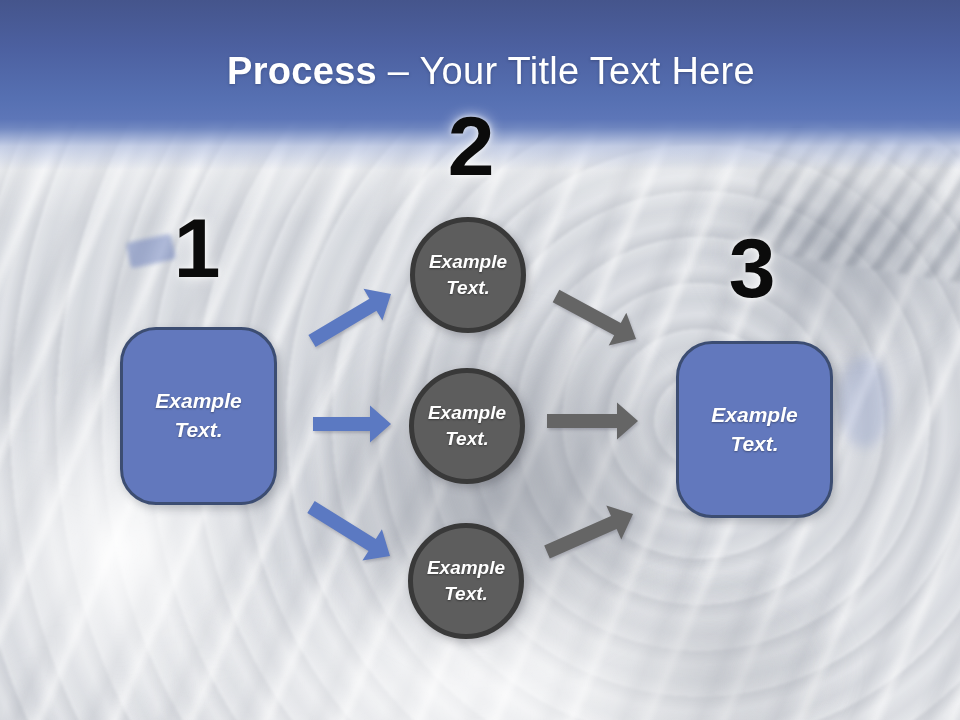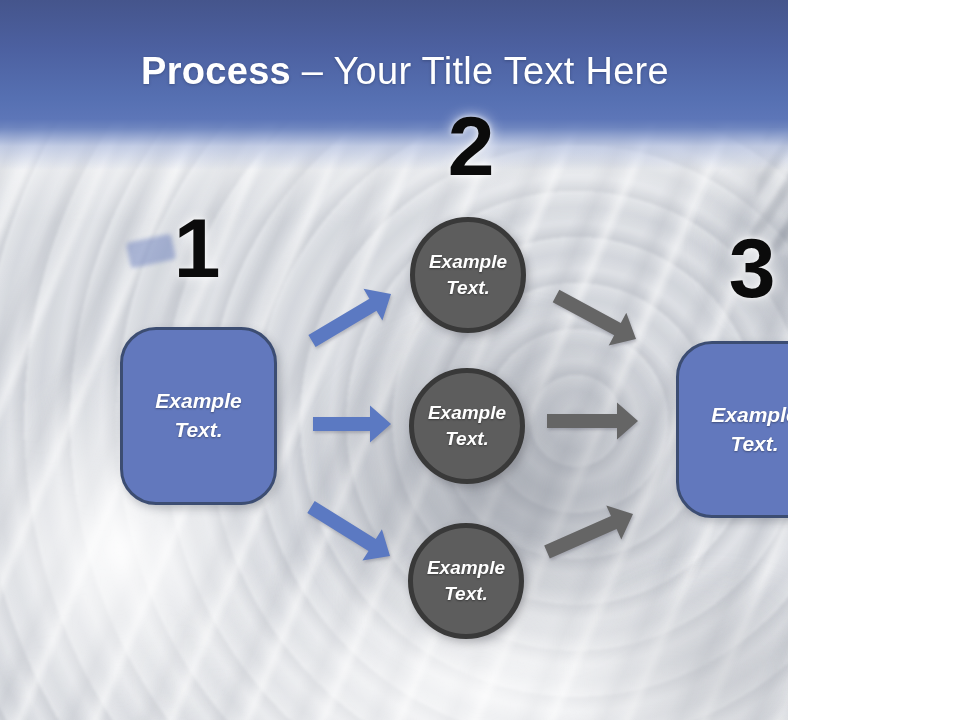--- a/index.html
+++ b/index.html
@@ -1,18 +1,18 @@
 <!DOCTYPE html>
 <html><head>
 <meta charset="utf-8">
 <style>
   * { margin: 0; padding: 0; box-sizing: border-box; }
   html, body { width: 960px; height: 720px; overflow: hidden; background: #ffffff;
                font-family: "Liberation Sans", sans-serif; }
-  .slide { position: relative; width: 788px; height: 720px; overflow: hidden; background: #e4e6ea; }
+  .slide { position: relative; width: 960px; height: 720px; overflow: hidden; background: #e4e6ea; }
 
   
   .bg { position: absolute; inset: 0; z-index: 0;
         background: linear-gradient(168deg, #eceef1 0%, #dadde2 30%, #d2d5db 60%, #e1e3e7 100%); }
   .bg-texture { position: absolute; inset: -20px; filter: blur(1.5px); opacity: .9;
         background-image:
           repeating-linear-gradient(293deg,
              rgba(255,255,255,0) 0px, rgba(255,255,255,0) 26px,
              rgba(255,255,255,0.55) 34px, rgba(255,255,255,0) 44px,
              rgba(173,177,186,0.28) 56px, rgba(255,255,255,0) 70px),

